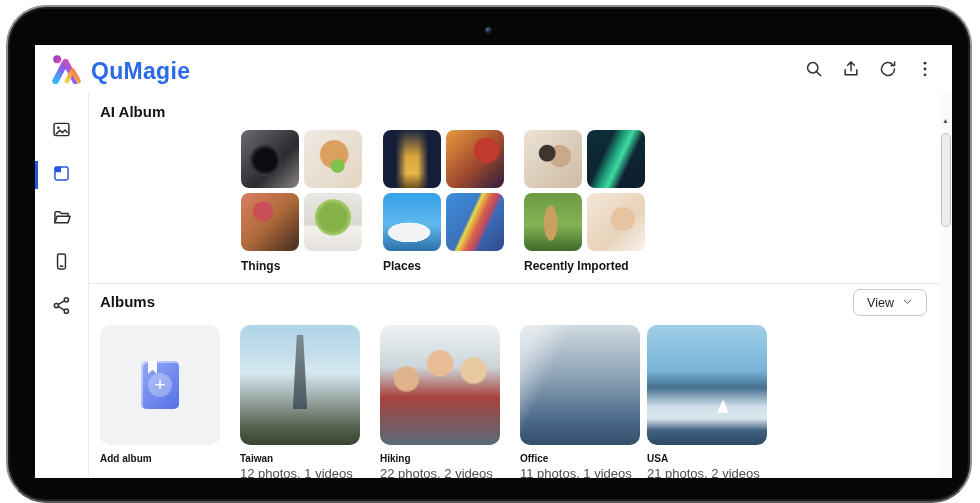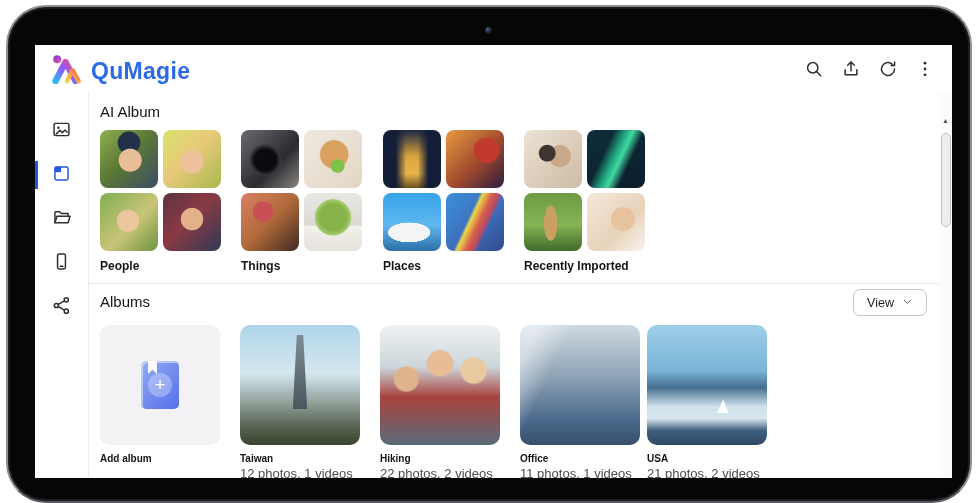--- a/index.html
+++ b/index.html
@@ -24,21 +24,21 @@
   .hicon svg{stroke:#2f2f2f;fill:none;stroke-width:1.8;stroke-linecap:round;stroke-linejoin:round;}
   
   .sidebar{position:absolute;left:0;top:48px;width:53px;bottom:0;border-right:1px solid #ebebeb;background:#fff;}
   .sitem{position:absolute;left:0;width:53px;height:36px;display:flex;align-items:center;justify-content:center;cursor:pointer;}
   .sitem svg{stroke:#2f2f2f;fill:none;stroke-width:1.7;stroke-linecap:round;stroke-linejoin:round;}
   .sitem.active svg{stroke:#2457e0;}
   .sitem.active .fillpart{fill:#2457e0;}
   .sitem.active::before{content:"";position:absolute;left:0;top:4px;width:3px;height:28px;background:#2457e0;}
   
   .content{position:absolute;left:54px;top:48px;right:0;bottom:0;background:#fff;}
-  .sec-title{position:absolute;font-size:15px;font-weight:400;color:#141414;}
+  .sec-title{position:absolute;font-size:15px;font-weight:700;color:#141414;}
   .divider{position:absolute;left:0;right:0;top:190px;height:1px;background:#e7e7e7;}
   
   .ai-group{position:absolute;top:37px;width:121px;cursor:pointer;}
   .grid{display:grid;grid-template-columns:58px 58px;grid-template-rows:58px 58px;gap:5px;}
   .tile{border-radius:8px;background:#ddd;}
   .glabel{margin-top:8px;font-size:12px;font-weight:700;color:#141414;}
   
   .album{position:absolute;top:232px;width:120px;cursor:pointer;}
   .acover{width:120px;height:120px;border-radius:10px;position:relative;overflow:hidden;}
   .aname{margin-top:8px;font-size:10px;font-weight:700;color:#141414;}
@@ -223,29 +223,20 @@
                 <line x1="8.4" y1="13.2" x2="15.4" y2="17.3"></line>
               </svg>
           </span>
         </div>
       </div>
 
       <div class="content">
 
         <div class="sec-title" style="left:11px;top:10px">AI Album</div>
 
-        <div class="ai-group" style="left:11px">
-          <div class="grid">
-            <div class="tile ph-p1" title="man wearing bicycle helmet"></div>
-            <div class="tile ph-p2" title="smiling blonde woman"></div>
-            <div class="tile ph-p3" title="young girl outdoors"></div>
-            <div class="tile ph-p4" title="smiling boy in plaid shirt"></div>
-          </div>
-          <div class="glabel">People</div>
-        </div>
 
         <div class="ai-group" style="left:152px">
           <div class="grid">
             <div class="tile ph-t1" title="black camera with lens"></div>
             <div class="tile ph-t2" title="dog holding green ball"></div>
             <div class="tile ph-t3" title="berry dessert plate"></div>
             <div class="tile ph-t4" title="green plant in white pot"></div>
           </div>
           <div class="glabel">Things</div>
         </div>

